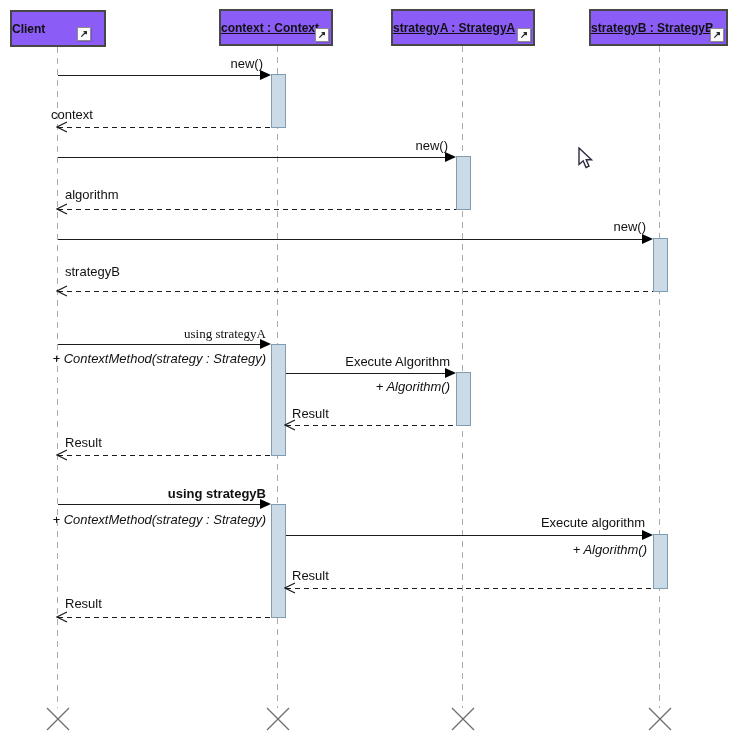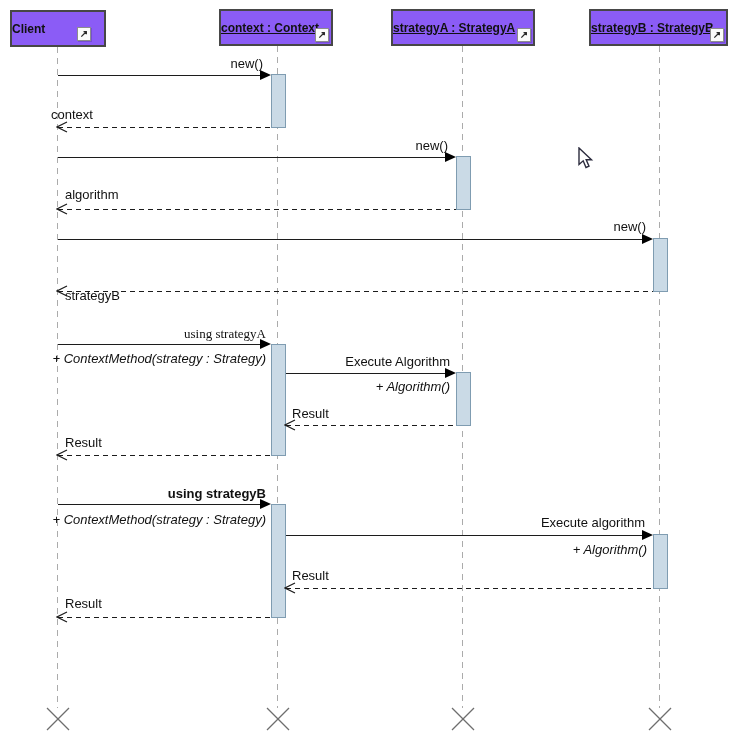--- a/index.html
+++ b/index.html
@@ -97,21 +97,21 @@
   <div class="mlabel" style="left:65px; top:187px;">algorithm</div>
   <div class="hline dashed" style="left:58px; top:209px; width:398px;"></div>
   <svg class="open-head" style="left:56px; top:203px;" viewBox="0 0 12 12">
       <polyline points="11,1 1,6 11,11" fill="none" stroke="#1c1c1c" stroke-width="1.2"></polyline>
     </svg>
 
   <div class="mlabel" style="right:93px; top:219px;">new()</div>
   <div class="hline" style="left:58px; top:239px; width:584px;"></div>
   <div class="head-right" style="left:642px; top:234px;"></div>
 
-  <div class="mlabel" style="left:65px; top:288px;">strategyB</div>
+  <div class="mlabel" style="left:65px; top:264px;">strategyB</div>
   <div class="hline dashed" style="left:58px; top:291px; width:595px;"></div>
   <svg class="open-head" style="left:56px; top:285px;" viewBox="0 0 12 12">
       <polyline points="11,1 1,6 11,11" fill="none" stroke="#1c1c1c" stroke-width="1.2"></polyline>
     </svg>
 
   <div class="mlabel" style="right:473px; top:326px;font-family:Liberation Serif, serif;">using strategyA</div>
   <div class="hline" style="left:58px; top:344px; width:202px;"></div>
   <div class="head-right" style="left:260px; top:339px;"></div>
   <div class="mlabel it" style="right:473px; top:351px;">+ ContextMethod(strategy : Strategy)</div>
 

